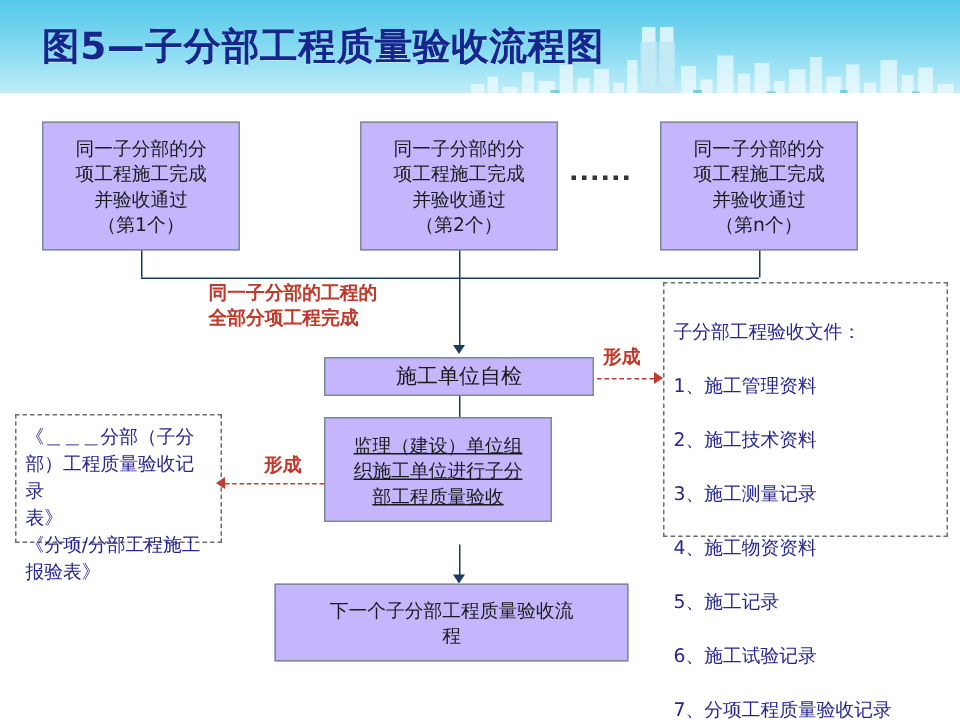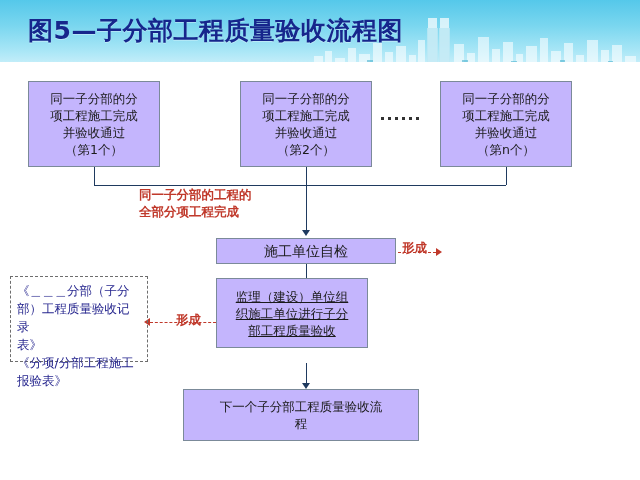--- a/index.html
+++ b/index.html
@@ -122,21 +122,20 @@
     line-height: 17px;
     font-weight: bold;
     white-space: pre-line;
   }
   .redlabel {
     position: absolute;
     color: #c0392b;
     font-size: 12.5px;
     font-weight: bold;
     white-space: nowrap;
-    margin-top: 10px;
   }
 
   
   #ellipsis {
     position: absolute;
     left: 381px; top: 117px;
     display: flex;
     gap: 4px;
   }
   #ellipsis i {
@@ -242,20 +241,30 @@
 
   <div class="redtext" style="left:139px; top:124px;">同一子分部的工程的
 全部分项工程完成</div>
 
   <div class="box" style="left:216px; top:176px; width:180px; height:26px; font-size:14px;">施工单位自检</div>
 
   <div class="redlabel" style="left:402px; top:168px;">形成</div>
   <div class="dashline" style="left:398px; top:190px; width:38px;"></div>
   <div class="arrowright" style="left:436px; top:186px;"></div>
 
+  <div class="dashbox" style="left:442px; top:126px; width:190px; height:170px;">
+    <div>子分部工程验收文件：</div>
+    <div>1、施工管理资料</div>
+    <div>2、施工技术资料</div>
+    <div>3、施工测量记录</div>
+    <div>4、施工物资资料</div>
+    <div>5、施工记录</div>
+    <div>6、施工试验记录</div>
+    <div>7、分项工程质量验收记录</div>
+  </div>
 
   <div class="vline" style="left:306px; top:202px; height:24px;"></div>
   <div class="arrowdown" style="left:302px; top:224px;"></div>
 
 
   <div class="box" style="left:216px; top:216px; width:152px; height:70px;text-decoration:underline;">监理（建设）单位组
 织施工单位进行子分
 部工程质量验收</div>
 
   <div class="redlabel" style="left:176px; top:240px;">形成</div>

